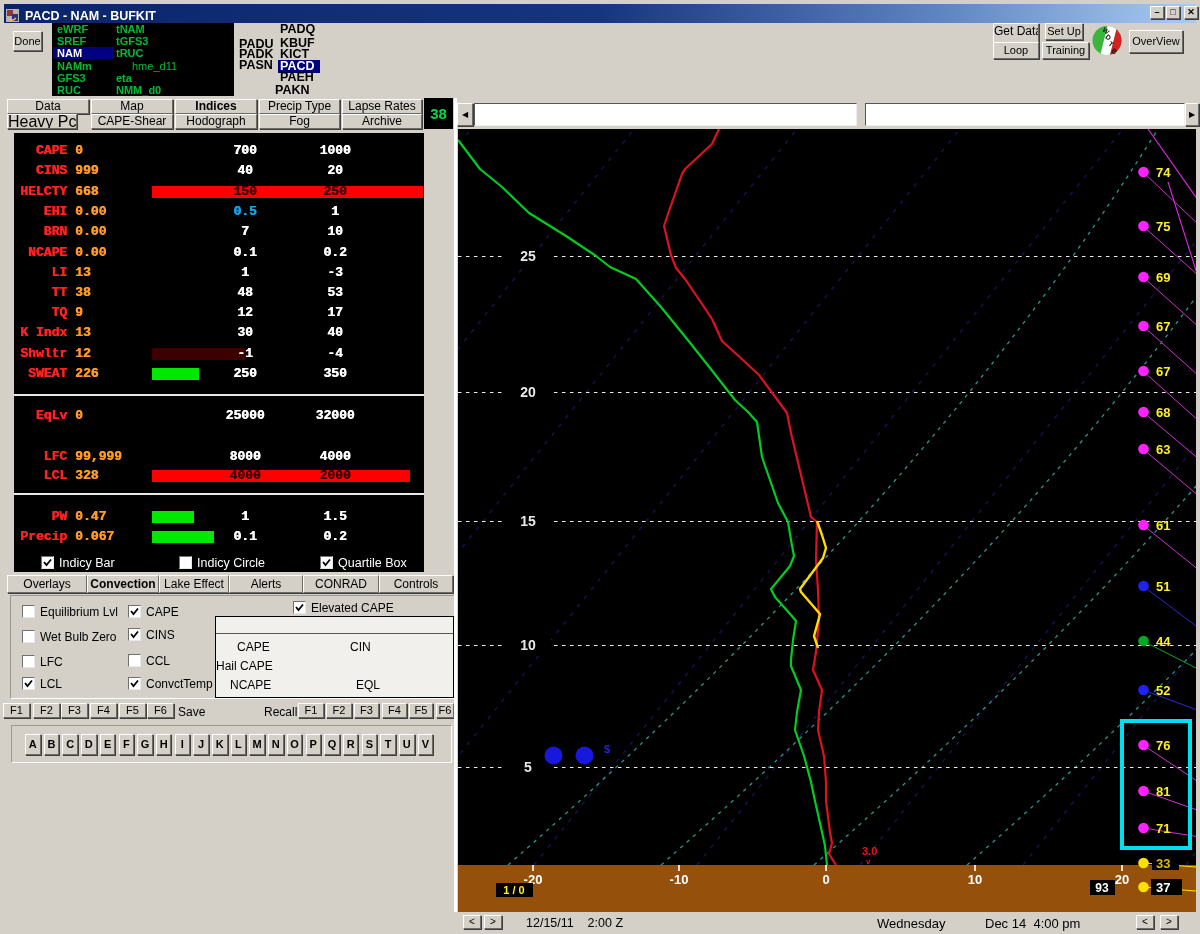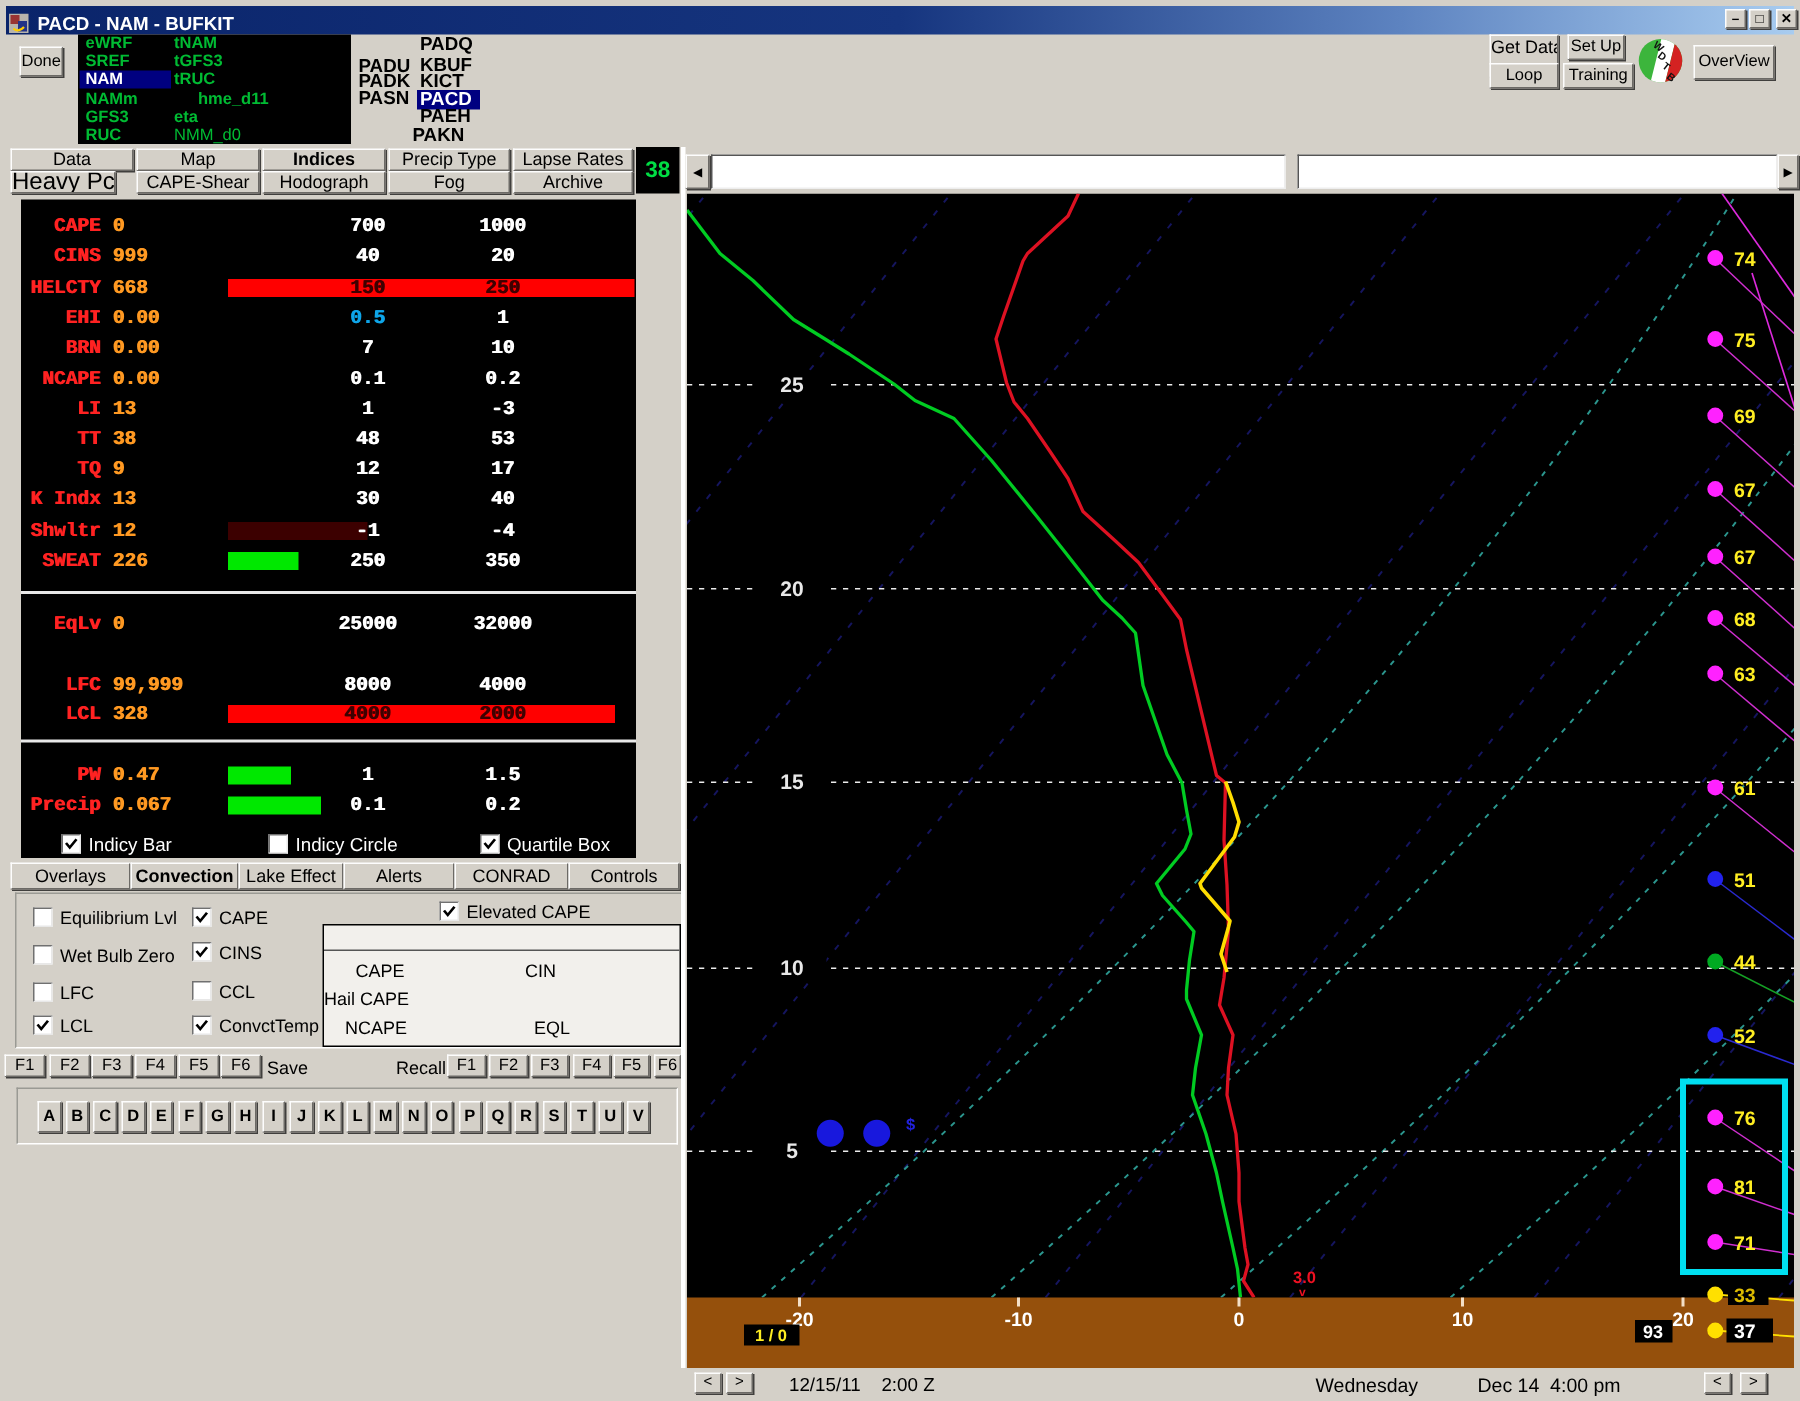--- a/index.html
+++ b/index.html
@@ -35,25 +35,25 @@
 <div class="btn" style="left:13px;top:31px;width:29px;height:20px;font-size:11px;line-height:18px;">Done</div>
 <div style="position:absolute;left:52px;top:23px;width:182px;height:73px;background:#000;"></div>
 <div class="lbl" style="left:57px;top:23px;color:#00bb33;font-size:11px;font-weight:bold;line-height:12px;">eWRF</div>
 <div class="lbl" style="left:116px;top:23px;color:#00bb33;font-size:11px;font-weight:bold;line-height:12px;">tNAM</div>
 <div class="lbl" style="left:57px;top:35px;color:#00bb33;font-size:11px;font-weight:bold;line-height:12px;">SREF</div>
 <div class="lbl" style="left:116px;top:35px;color:#00bb33;font-size:11px;font-weight:bold;line-height:12px;">tGFS3</div>
 <div style="position:absolute;left:53px;top:47px;width:61px;height:12px;background:#000080;"></div>
 <div class="wlbl" style="left:57px;top:47px;font-size:11px;font-weight:bold;line-height:12px;">NAM</div>
 <div class="lbl" style="left:116px;top:47px;color:#00bb33;font-size:11px;font-weight:bold;line-height:12px;">tRUC</div>
 <div class="lbl" style="left:57px;top:60px;color:#00bb33;font-size:11px;font-weight:bold;line-height:12px;">NAMm</div>
-<div class="lbl" style="left:116px;top:60px;color:#00bb33;font-size:11px;font-weight:bold;line-height:12px;padding-left:16px;">hme_d11</div>
+<div class="lbl" style="left:116px;top:60px;color:#00bb33;font-size:11px;font-weight:normal;line-height:12px;padding-left:16px;">hme_d11</div>
 <div class="lbl" style="left:57px;top:72px;color:#00bb33;font-size:11px;font-weight:bold;line-height:12px;">GFS3</div>
 <div class="lbl" style="left:116px;top:72px;color:#00bb33;font-size:11px;font-weight:bold;line-height:12px;">eta</div>
 <div class="lbl" style="left:57px;top:84px;color:#00bb33;font-size:11px;font-weight:bold;line-height:12px;">RUC</div>
-<div class="lbl" style="left:116px;top:84px;color:#00bb33;font-size:11px;font-weight:normal;line-height:12px;">NMM_d0</div>
+<div class="lbl" style="left:116px;top:84px;color:#00bb33;font-size:11px;font-weight:bold;line-height:12px;">NMM_d0</div>
 <div class="lbl" style="left:239px;top:37.5px;font-weight:bold;font-size:12.5px;line-height:13px;">PADU</div>
 <div class="lbl" style="left:239px;top:48px;font-weight:bold;font-size:12.5px;line-height:13px;">PADK</div>
 <div class="lbl" style="left:239px;top:58.5px;font-weight:bold;font-size:12.5px;line-height:13px;">PASN</div>
 <div class="lbl" style="left:239px;top:84px;font-weight:bold;font-size:12.5px;line-height:13px;padding-left:36px;">PAKN</div>
 <div class="lbl" style="left:280px;top:22.5px;font-weight:bold;font-size:12.5px;line-height:13px;">PADQ</div>
 <div class="lbl" style="left:280px;top:36.5px;font-weight:bold;font-size:12.5px;line-height:13px;">KBUF</div>
 <div class="lbl" style="left:280px;top:47.5px;font-weight:bold;font-size:12.5px;line-height:13px;">KICT</div>
 <div style="position:absolute;left:278px;top:59.5px;width:42px;height:13px;background:#000080;"></div>
 <div class="wlbl" style="left:280px;top:59.5px;font-weight:bold;font-size:12.5px;line-height:13px;">PACD</div>
 <div class="lbl" style="left:280px;top:70.5px;font-weight:bold;font-size:12.5px;line-height:13px;">PAEH</div>

